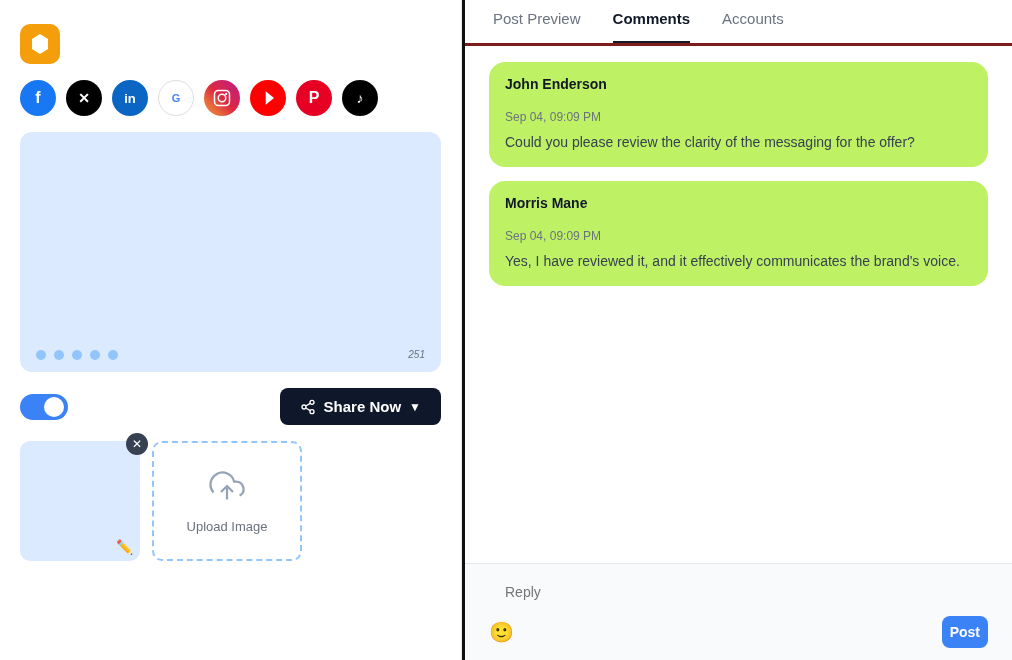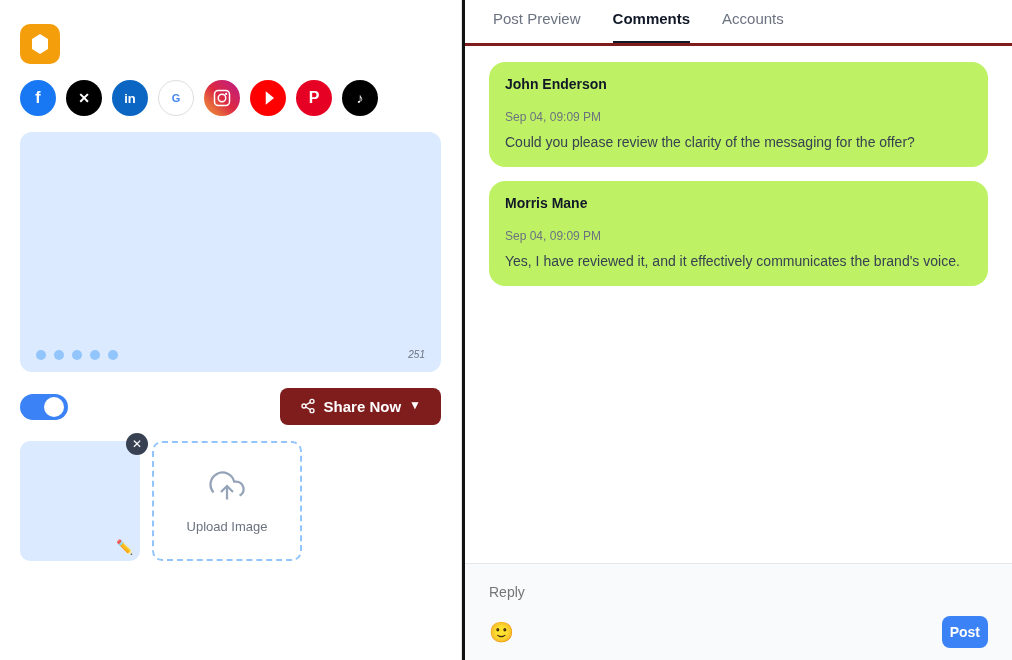--- a/index.html
+++ b/index.html
@@ -126,29 +126,30 @@
       width: 20px;
       height: 20px;
       background: #fff;
       border-radius: 50%;
       position: absolute;
       top: 3px;
       right: 4px;
     }
 
     .share-btn {
-      background: #7f1d1d;
+      background: #0f172a;
       color: #fff;
       border: none;
       border-radius: 8px;
       padding: 10px 20px;
       font-size: 15px;
       font-weight: 600;
       cursor: pointer;
       display: flex;
+      align-items: center;
       gap: 8px;
     }
 
     .share-btn .chevron {
       font-size: 12px;
     }
 
     .media-row {
       display: flex;
       gap: 12px;
@@ -289,20 +290,21 @@
     }
 
     .reply-input {
       flex: 1;
       border: none;
       background: transparent;
       font-size: 14px;
       color: #374151;
       outline: none;
       padding: 8px 0;
+      margin-left: 16px;
     }
 
     .emoji-btn {
       font-size: 20px;
       cursor: pointer;
       color: #9ca3af;
       background: none;
       border: none;
     }
 

